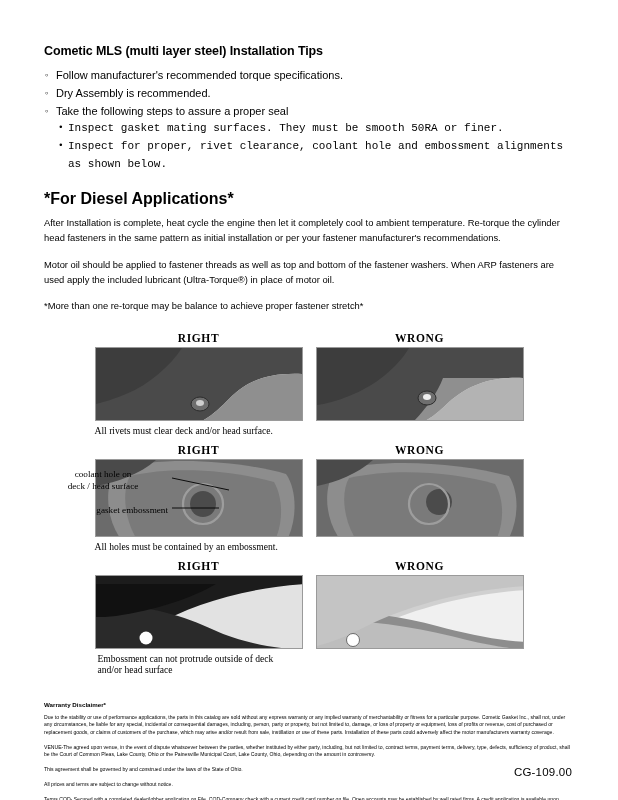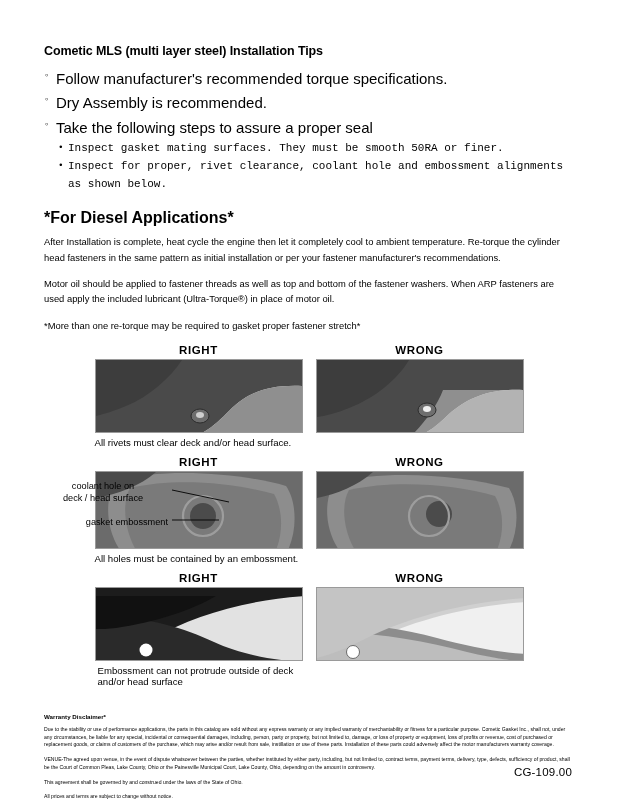--- a/index.html
+++ b/index.html
@@ -29,21 +29,21 @@
     margin: 0 0 9px 0;
     letter-spacing: -0.1px;
   }
 
   ul.bullets {
     list-style: none;
     margin: 0;
     padding: 0;
   }
   ul.bullets > li {
-    font-size: 15px;
+    font-size: 11px;
     line-height: 1.62;
     position: relative;
     padding-left: 12px;
   }
   ul.bullets > li::before {
     content: "\25E6";
     position: absolute;
     left: 1px;
     top: 0;
     font-size: 9.4px;
@@ -78,22 +78,23 @@
     font-size: 9.4px;
     line-height: 1.63;
     margin: 0 0 11px 0;
   }
   p.body.last {
     margin-bottom: 0;
   }
 
   
   .figures {
-    margin-top: 11px;
-    position: relative;
+    margin-top: 18px;
+    position: relative;
+    font-family: Liberation Serif, serif;
   }
   .fig-block {
     margin-bottom: 6px;
   }
   .fig-row {
     display: flex;
     justify-content: center;
     gap: 13px;
   }
   .fig-cell {
@@ -189,21 +190,21 @@
     <li>Take the following steps to assure a proper seal</li>
   </ul>
   <ul class="sub">
     <li>Inspect gasket mating surfaces.  They must be smooth 50RA or finer.</li>
     <li>Inspect for proper, rivet clearance, coolant hole and embossment alignments as shown below.</li>
   </ul>
 
   <h2 class="section">*For Diesel Applications*</h2>
   <p class="body">After Installation is complete, heat cycle the engine then let it completely cool to ambient temperature. Re-torque the cylinder head fasteners in the same pattern as initial installation or per your fastener manufacturer's recommendations.</p>
   <p class="body">Motor oil should be applied to fastener threads as well as top and bottom of the fastener washers. When ARP fasteners are used apply the included lubricant (Ultra-Torque®) in place of motor oil.</p>
-  <p class="body last">*More than one re-torque may be required to gasket proper fastener stretch*</p>
+  <p class="body last">*More than one re-torque may be balance to achieve proper fastener stretch*</p>
 
   <div class="figures">
 
     <div class="fig-block">
       <div class="fig-row">
         <div class="fig-cell">
           <div class="fig-label">RIGHT</div>
           <div class="fig-img">
             <svg width="208" height="74" viewBox="0 0 208 74">
               <rect x="0" y="0" width="208" height="74" fill="#dcdcdc"></rect>

